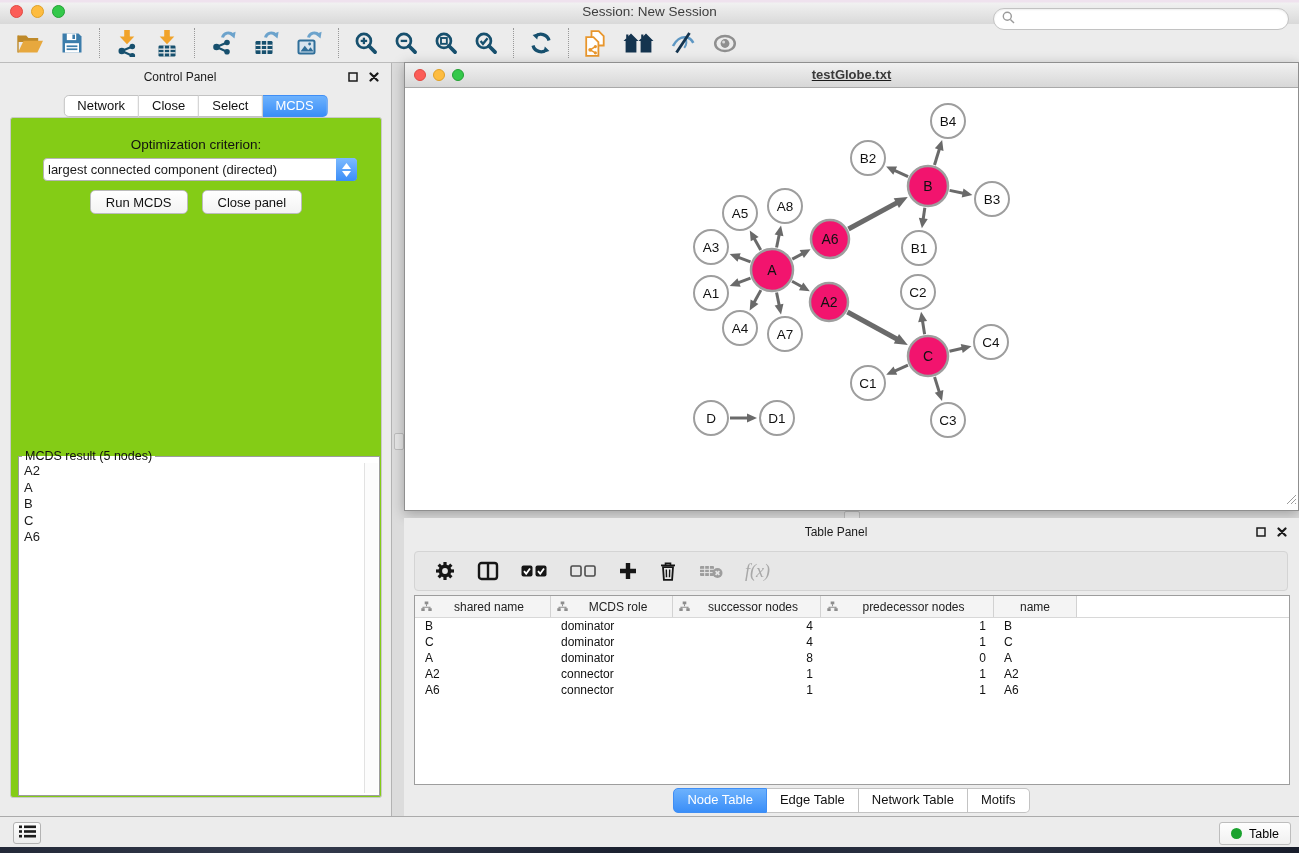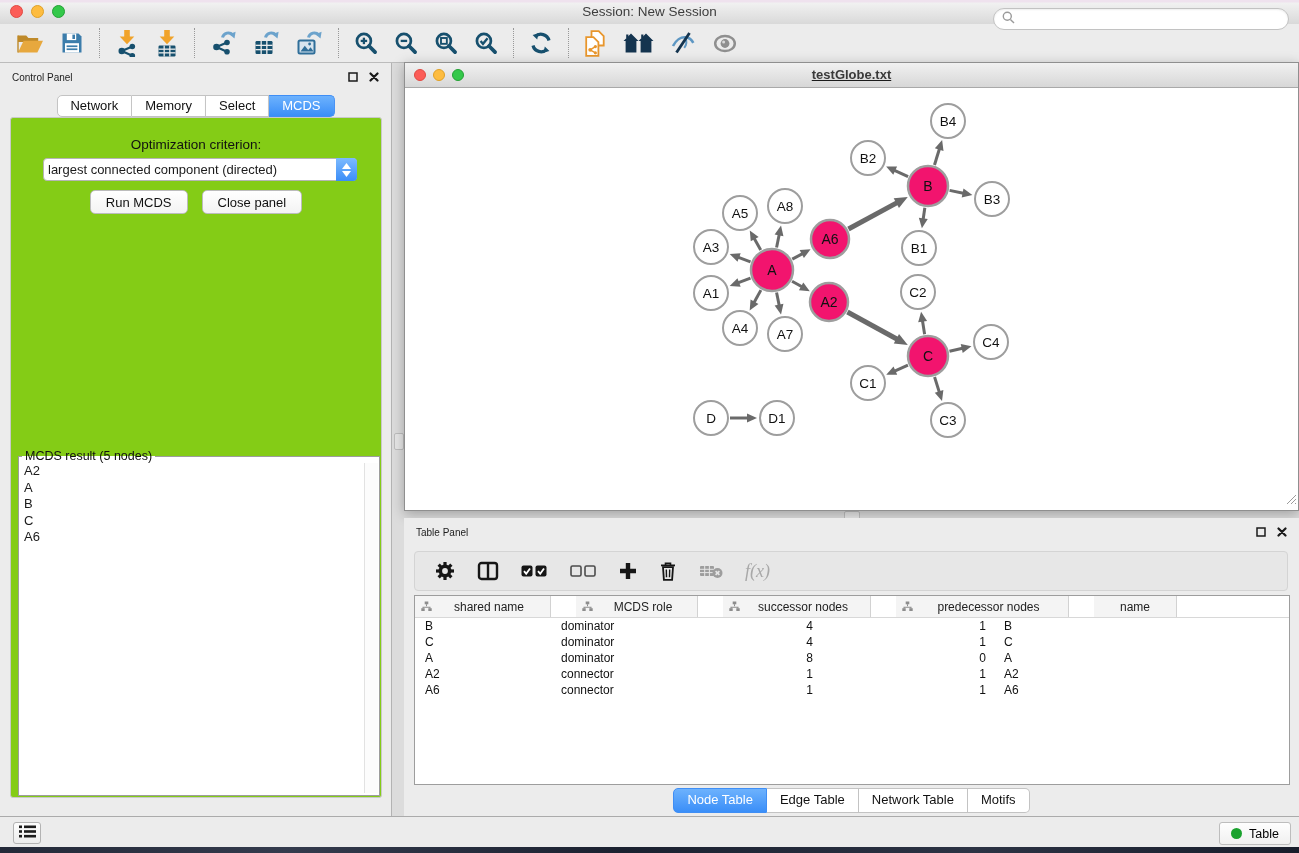--- a/index.html
+++ b/index.html
@@ -21,21 +21,21 @@
     background:#ececec;border-bottom:1px solid #bcbcbc;display:flex;align-items:center;
     padding-left:8px;box-sizing:border-box;}
   .tb-btn{background:none;border:none;padding:2px 8px;display:flex;align-items:center;cursor:default;}
   .tb-sep{width:0;border-left:1px dotted #999;height:30px;margin:0 7px;}
   .search-wrap{position:absolute;right:10px;top:8px;width:296px;height:22px;background:#fff;
     border:1px solid #c2c2c2;border-radius:12px;display:flex;align-items:center;
     padding-left:8px;box-sizing:border-box;box-shadow:inset 0 1px 2px rgba(0,0,0,.07);}
   .search-input{border:none;outline:none;background:transparent;flex:1;font-size:12px;margin-left:5px;height:16px;}
   
   .panel-header{height:28px;display:flex;align-items:center;padding:0 12px;}
-  .panel-title{flex:1;font-size:10px;color:#1c1c1c;}
+  .panel-title{flex:1;font-size:12px;color:#1c1c1c;text-align:center;}
   .win-btns{display:flex;align-items:center;gap:11px;}
   .wbtn{background:none;border:none;padding:0;display:flex;align-items:center;cursor:default;}
   
   .control-panel{position:absolute;left:0;top:63px;width:392px;height:753px;background:#ececec;
     border-right:1px solid #b3b3b3;box-sizing:border-box;}
   .seg-tabs{display:flex;height:22px;}
   .cp-tabs-wrap{position:absolute;left:50%;transform:translateX(-50%);top:32px;}
   .seg-tab{background:#fff;border:1px solid #c3c3c3;border-left:none;padding:0 13px;font-size:13px;
     line-height:20px;color:#111;cursor:default;white-space:nowrap;}
   .seg-tab:first-child{border-left:1px solid #c3c3c3;border-radius:5px 0 0 5px;}
@@ -78,21 +78,21 @@
   
   .table-panel{position:absolute;left:404px;top:518px;width:895px;height:298px;background:#ececec;}
   .tp-toolbar{position:absolute;left:10px;top:33px;width:874px;height:40px;background:#e7e7e7;
     border:1px solid #d4d4d4;border-radius:4px;box-sizing:border-box;display:flex;align-items:center;
     padding-left:9px;}
   .tp-btn{background:none;border:none;padding:0 11px;height:100%;display:flex;align-items:center;cursor:default;}
   .fx-label{font-family:"Liberation Serif","DejaVu Serif",serif;font-style:italic;
     font-size:18px;color:#a8a8a8;}
   .table-box{position:absolute;left:10px;top:77px;width:876px;height:190px;background:#fff;
     border:1px solid #9d9d9d;box-sizing:border-box;overflow:hidden;}
-  .thead{display:flex;height:21px;border-bottom:1px solid #d8d8d8;gap:25px;}
+  .thead{display:flex;height:21px;border-bottom:1px solid #d8d8d8;}
   .th{box-sizing:border-box;background:#f4f4f4;border-right:1px solid #d2d2d2;display:flex;
     align-items:center;font-size:12px;color:#222;padding-left:4px;}
   .th-label{flex:1;text-align:center;padding-right:4px;}
   .trow{display:flex;height:16px;align-items:center;font-size:12px;color:#111;}
   .td{box-sizing:border-box;overflow:hidden;white-space:nowrap;}
   .td.left{padding-left:10px;text-align:left;}
   .td.right{padding-right:8px;text-align:right;}
   .tp-tabs-wrap{position:absolute;left:0;right:0;top:270px;display:flex;justify-content:center;}
   .tp-tabs-wrap .seg-tab{height:23px;line-height:22px;}
   
@@ -309,21 +309,21 @@
         <button class="wbtn">
           <svg width="10" height="10" viewBox="0 0 10 10">
               <path d="M1.5 1.5l7 7M8.5 1.5l-7 7" stroke="#1a1a1a" stroke-width="2.2" stroke-linecap="round"></path>
             </svg>
         </button>
       </span>
     </div>
     <div class="cp-tabs-wrap">
         <div class="seg-tabs" id="cp-tabs">
           <div class="seg-tab">Network</div>
-          <div class="seg-tab">Memory</div>
+          <div class="seg-tab">Close</div>
           <div class="seg-tab">Select</div>
           <div class="seg-tab selected">MCDS</div>
         </div>
       </div>
 
     <div class="cp-box">
       <div class="opt-label">Optimization criterion:</div>
       <div class="combo">
         <span>largest connected component (directed)</span>
         <span class="combo-stepper">

